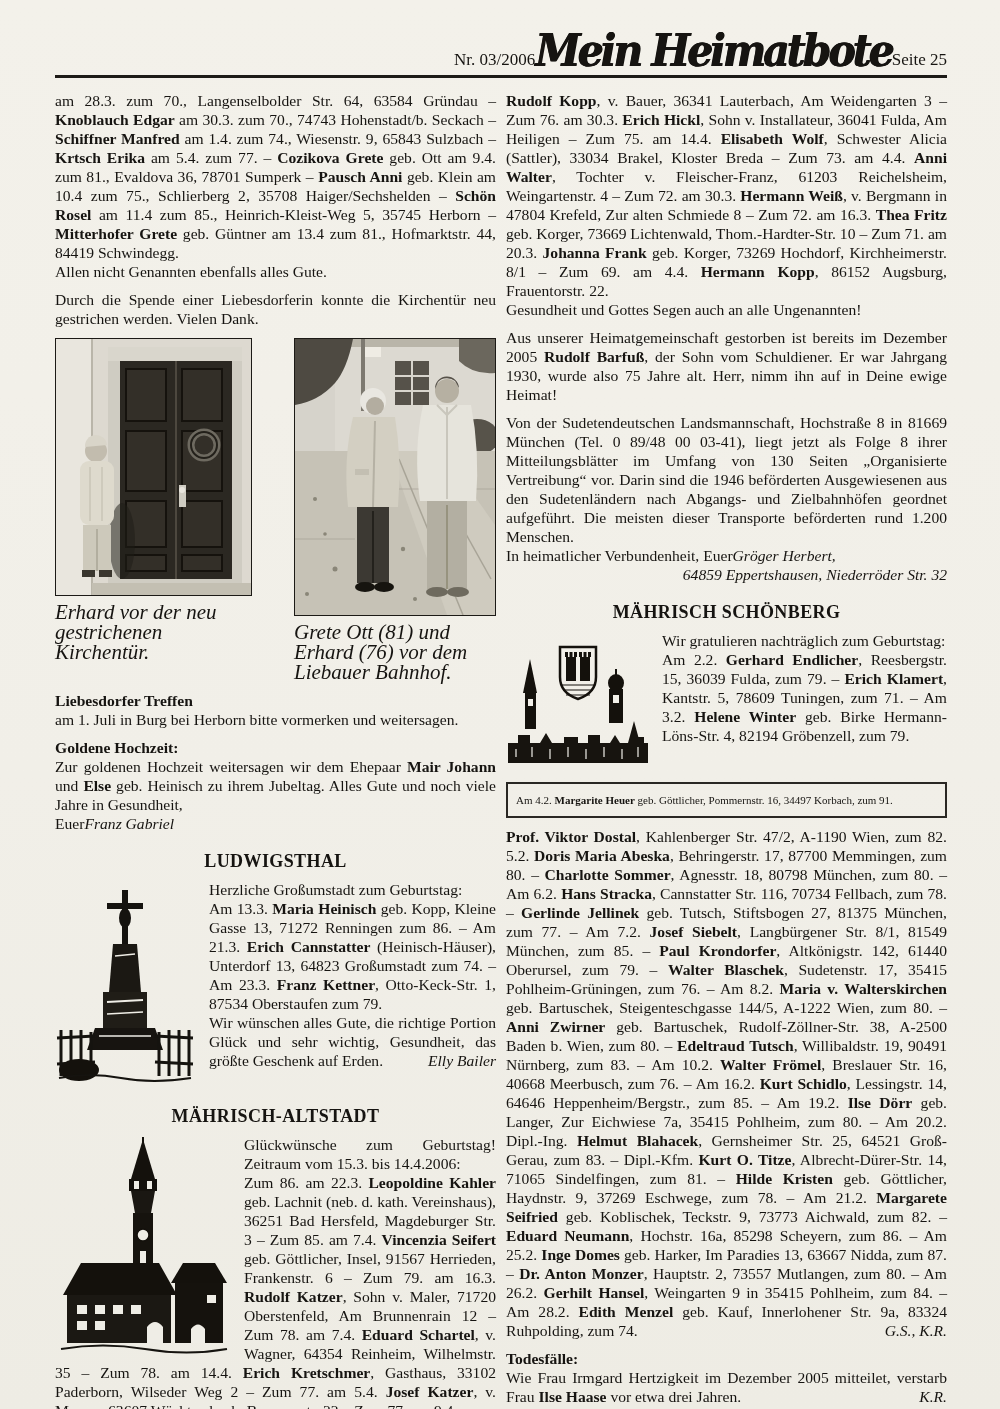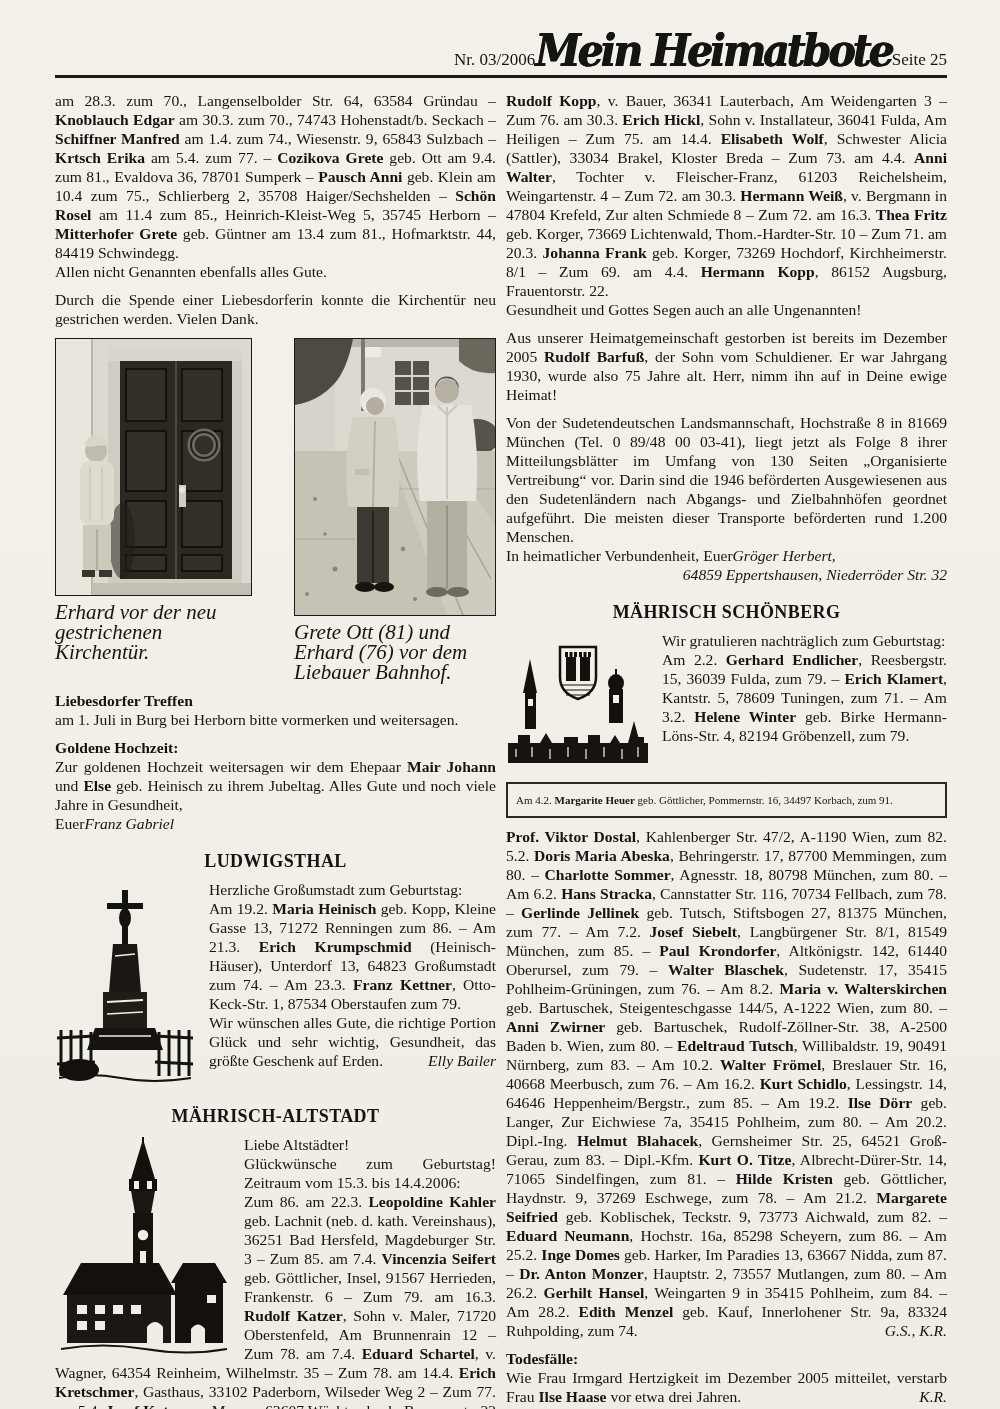--- a/index.html
+++ b/index.html
@@ -194,21 +194,21 @@
               <line x1="134" y1="148" x2="134" y2="194"></line>
             <line x1="2" y1="156" x2="40" y2="154"></line>
               <line x1="2" y1="182" x2="40" y2="180"></line>
             <line x1="100" y1="154" x2="138" y2="156"></line>
               <line x1="100" y1="180" x2="138" y2="182"></line>
           </g>
           <ellipse cx="24" cy="188" rx="20" ry="11" fill="#14110c"></ellipse>
           <path d="M4 196 q30 -6 62 0 t70 0" stroke="#15130f" stroke-width="2" fill="none"></path>
         </svg>
         <p class="body">Herzliche Großumstadt zum Geburtstag:</p>
-        <p class="body just"><span>Am 19.2. </span><span class="b">Maria Heinisch</span><span> geb. Kopp, Kleine Gasse 13, 71272 Renningen zum 86. – Am 21.3. </span><span class="b">Erich Krumpschmid</span><span> (Heinisch-Häuser), Unterdorf 13, 64823 Großumstadt zum 74. – Am 23.3. </span><span class="b">Franz Kettner</span><span>, Otto-Keck-Str. 1, 87534 Oberstaufen zum 79.</span></p>
+        <p class="body just"><span>Am 13.3. </span><span class="b">Maria Heinisch</span><span> geb. Kopp, Kleine Gasse 13, 71272 Renningen zum 86. – Am 21.3. </span><span class="b">Erich Cannstatter</span><span> (Heinisch-Häuser), Unterdorf 13, 64823 Großumstadt zum 74. – Am 23.3. </span><span class="b">Franz Kettner</span><span>, Otto-Keck-Str. 1, 87534 Oberstaufen zum 79.</span></p>
         <p class="body just">Wir wünschen alles Gute, die richtige Portion Glück und sehr wichtig, Gesundheit, das größte Geschenk auf Erden.</p>
         <div class="sigline">Elly Bailer</div>
         <div class="clr"></div>
       </div>
 
       <h2>MÄHRISCH-ALTSTADT</h2>
       <div class="section">
         <svg class="art" width="175" height="218" viewBox="0 0 175 218">
           <polygon points="88,2 76,42 100,42" fill="#14110c"></polygon>
           <line x1="88" y1="0" x2="88" y2="6" stroke="#14110c" stroke-width="2"></line>
@@ -231,21 +231,20 @@
             <rect x="22" y="184" width="10" height="9"></rect>
               <rect x="40" y="184" width="10" height="9"></rect>
           </g>
           <path d="M92 206 v-16 q8 -10 16 0 v16 Z" fill="#efede6"></path>
           <polygon points="116,146 172,146 160,126 128,126" fill="#14110c"></polygon>
           <rect x="120" y="146" width="48" height="60" fill="#15120d"></rect>
           <path d="M136 206 v-14 q7 -9 14 0 v14 Z" fill="#efede6"></path>
           <rect x="152" y="158" width="9" height="8" fill="#efede6"></rect>
           <path d="M6 212 q42 -7 84 0 t82 0" stroke="#15130f" stroke-width="2" fill="none"></path>
         </svg>
-        <p class="body">Liebe Altstädter!</p>
         <p class="body just">Glückwünsche zum Geburtstag! Zeitraum vom 15.3. bis 14.4.2006:</p>
         <p class="body just"><span>Zum 86. am 22.3. </span><span class="b">Leopoldine Kahler</span><span> geb. Lachnit (neb. d. kath. Vereinshaus), 36251 Bad Hersfeld, Magdeburger Str. 3 – Zum 85. am 7.4. </span><span class="b">Vincenzia Seifert</span><span> geb. Göttlicher, Insel, 91567 Herrieden, Frankenstr. 6 – Zum 79. am 16.3. </span><span class="b">Rudolf Katzer</span><span>, Sohn v. Maler, 71720 Oberstenfeld, Am Brunnenrain 12 – Zum 78. am 7.4. </span><span class="b">Eduard Schartel</span><span>, v. Wagner, 64354 Reinheim, Wilhelmstr. 35 – Zum 78. am 14.4. </span><span class="b">Erich Kretschmer</span><span>, Gasthaus, 33102 Paderborn, Wilseder Weg 2 – Zum 77. am 5.4. </span><span class="b">Josef Katzer</span><span>, v. Maurer, 63607 Wächtersbach, Brunnenstr. 22 – Zum 77. am 9.4.</span></p>
         <div class="clr"></div>
       </div>
 
     </div>
 
     <div class="col">
 
       <p class="body just"><span class="b">Rudolf Kopp</span><span>, v. Bauer, 36341 Lauterbach, Am Weidengarten 3 – Zum 76. am 30.3. </span><span class="b">Erich Hickl</span><span>, Sohn v. Installateur, 36041 Fulda, Am Heiligen – Zum 75. am 14.4. </span><span class="b">Elisabeth Wolf</span><span>, Schwester Alicia (Sattler), 33034 Brakel, Kloster Breda – Zum 73. am 4.4. </span><span class="b">Anni Walter</span><span>, Tochter v. Fleischer-Franz, 61203 Reichelsheim, Weingartenstr. 4 – Zum 72. am 30.3. </span><span class="b">Hermann Weiß</span><span>, v. Bergmann in 47804 Krefeld, Zur alten Schmiede 8 – Zum 72. am 16.3. </span><span class="b">Thea Fritz</span><span> geb. Korger, 73669 Lichtenwald, Thom.-Hardter-Str. 10 – Zum 71. am 20.3. </span><span class="b">Johanna Frank</span><span> geb. Korger, 73269 Hochdorf, Kirchheimerstr. 8/1 – Zum 69. am 4.4. </span><span class="b">Hermann Kopp</span><span>, 86152 Augsburg, Frauentorstr. 22.</span></p>

